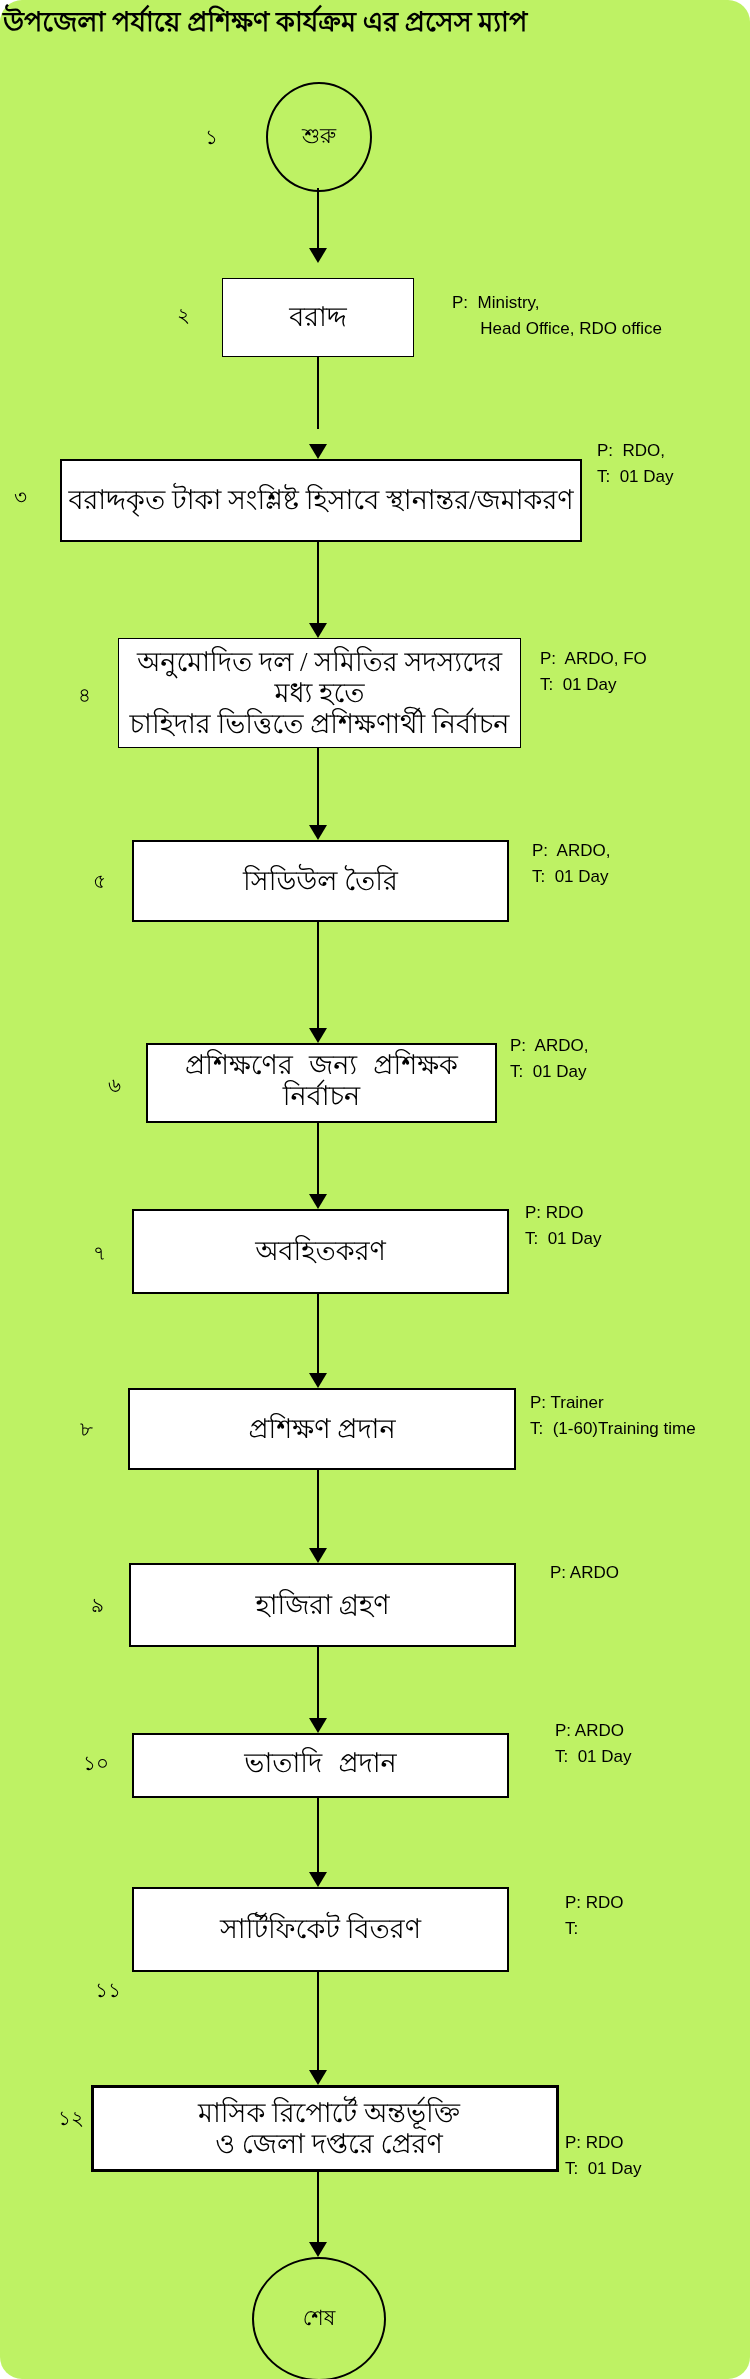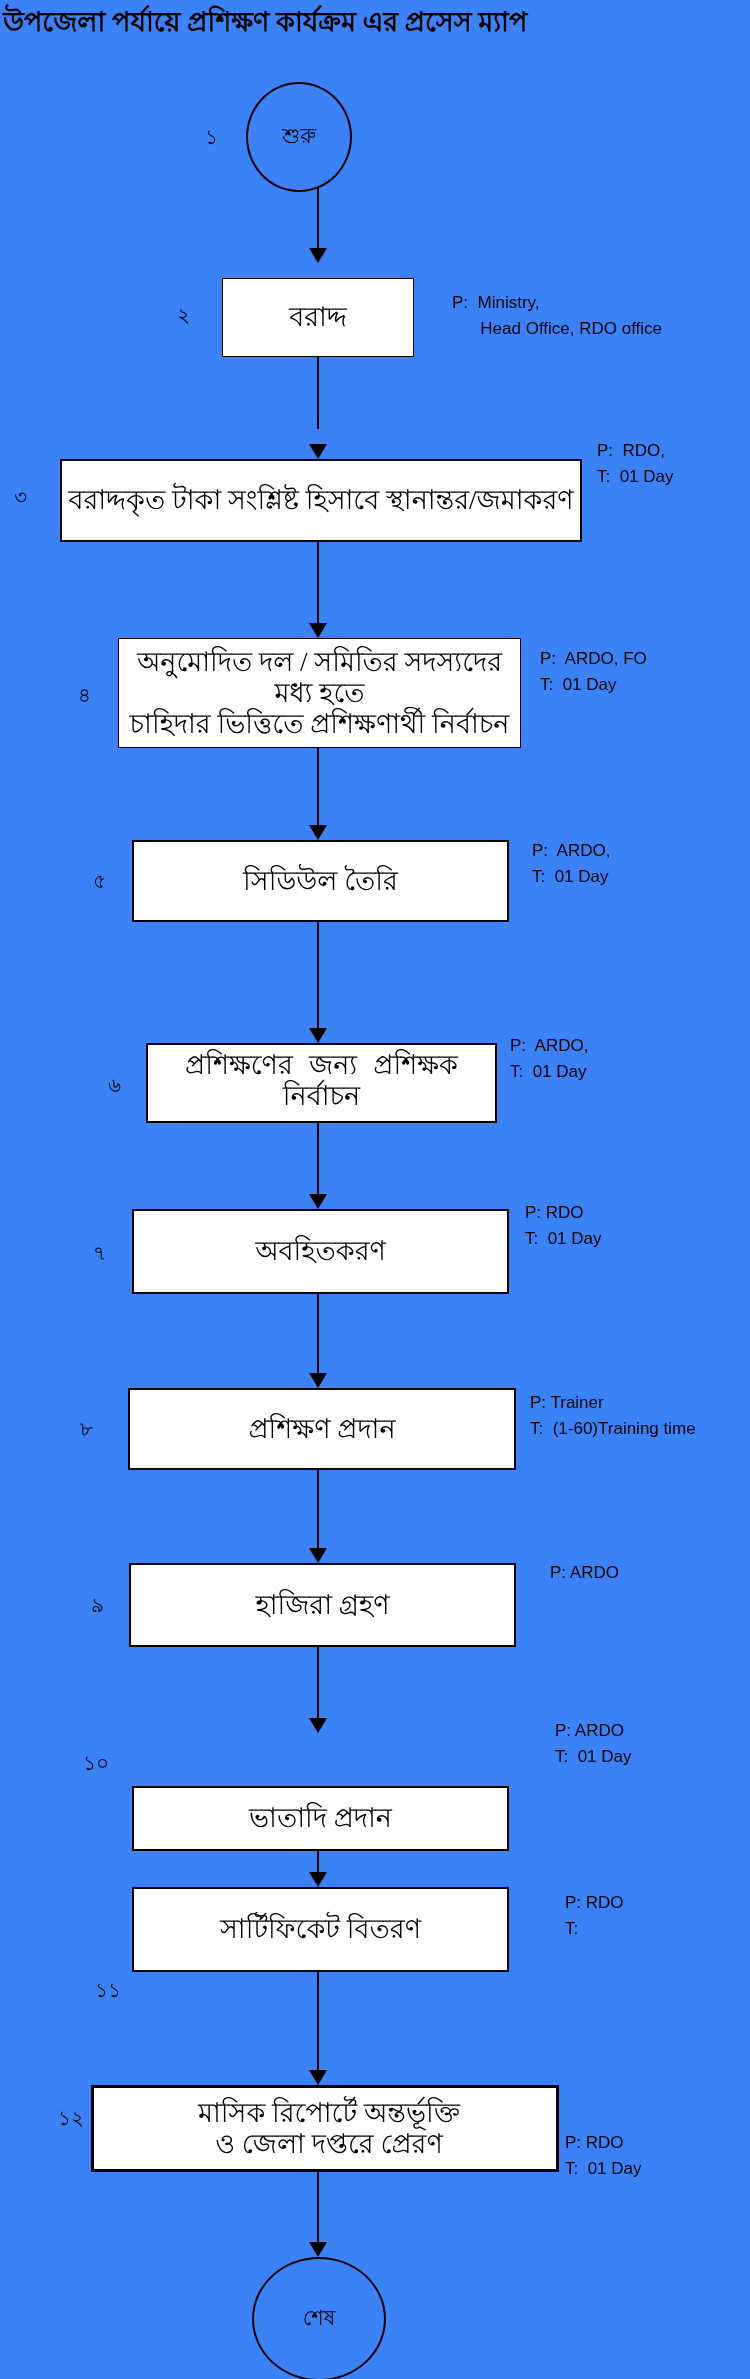--- a/index.html
+++ b/index.html
@@ -1,18 +1,18 @@
 <!DOCTYPE html>
 <html><head>
 <meta charset="utf-8">
 <style>
   html,body { margin:0; padding:0; background:#ffffff; }
   #canvas {
-    position:relative; width:750px; height:2379px; background:#3b82f6;
-    font-family:"Liberation Sans", sans-serif; color:#000;
+    position:relative; width:750px; height:2379px; background:#bef264;
+    font-family:"Liberation Sans", sans-serif; color:#000;border-radius:22px;
   }
   .title {
     position:absolute; left:3px; top:5px; width:540px;
     font-family:"Liberation Serif", serif;
     font-size:27px; font-weight:bold; line-height:34px; white-space:nowrap;
   }
   .terminal {
     position:absolute; border:2px solid #000; border-radius:50%;
     display:flex; align-items:center; justify-content:center;
     font-family:"Liberation Serif", serif; font-size:21px;
@@ -31,21 +31,21 @@
     position:absolute; font-size:17px; line-height:26px; white-space:pre;
     font-family:"Liberation Sans", sans-serif;
   }
   .vline { position:absolute; left:317px; width:2px; background:#000; }
   .ahead {
     position:absolute; left:309px; width:0; height:0;
     border-left:9px solid transparent; border-right:9px solid transparent;
     border-top:15px solid #000;
   }
   
-  #circle-start { left:246px; top:82px;  width:102px; height:106px; }
+  #circle-start { left:266px; top:82px;  width:102px; height:106px; }
   #circle-end   { left:252px; top:2257px; width:130px; height:120px; }
   #num-1  { left:205px; top:122px; }
   #num-2  { left:177px; top:300px; }
   #num-3  { left:14px;  top:482px; }
   #num-4  { left:78px;  top:680px; }
   #num-5  { left:93px;  top:866px; }
   #num-6  { left:108px; top:1070px; }
   #num-7  { left:93px;  top:1238px; }
   #num-8  { left:80px;  top:1414px; }
   #num-9  { left:91px;  top:1590px; }
@@ -53,21 +53,21 @@
   #num-11 { left:95px;  top:1975px; }
   #num-12 { left:58px;  top:2103px; }
   #box-s2  { left:222px; top:278px;  width:190px; height:77px;  border-width:1px; }
   #box-s3  { left:60px;  top:459px;  width:518px; height:79px; }
   #box-s4  { left:118px; top:638px;  width:401px; height:108px; border-width:1px; }
   #box-s5  { left:132px; top:840px;  width:373px; height:78px; }
   #box-s6  { left:146px; top:1043px; width:347px; height:76px;font-family:Liberation Mono, monospace; }
   #box-s7  { left:132px; top:1209px; width:373px; height:81px; }
   #box-s8  { left:128px; top:1388px; width:384px; height:78px; }
   #box-s9  { left:129px; top:1563px; width:383px; height:80px; }
-  #box-s10 { left:132px; top:1786px; width:373px; height:61px; }
+  #box-s10 { left:132px; top:1733px; width:373px; height:61px;font-family:Liberation Mono, monospace; }
   #box-s11 { left:132px; top:1887px; width:373px; height:81px; }
   #box-s12 { left:91px;  top:2085px; width:454px; height:81px; border-width:3px;padding-left:8px; }
   #ann-s2  { left:452px; top:290px; }
   #ann-s3  { left:597px; top:438px; }
   #ann-s4  { left:540px; top:646px; }
   #ann-s5  { left:532px; top:838px; }
   #ann-s6  { left:510px; top:1033px; }
   #ann-s7  { left:525px; top:1200px; }
   #ann-s8  { left:530px; top:1390px; }
   #ann-s9  { left:550px; top:1560px; }

